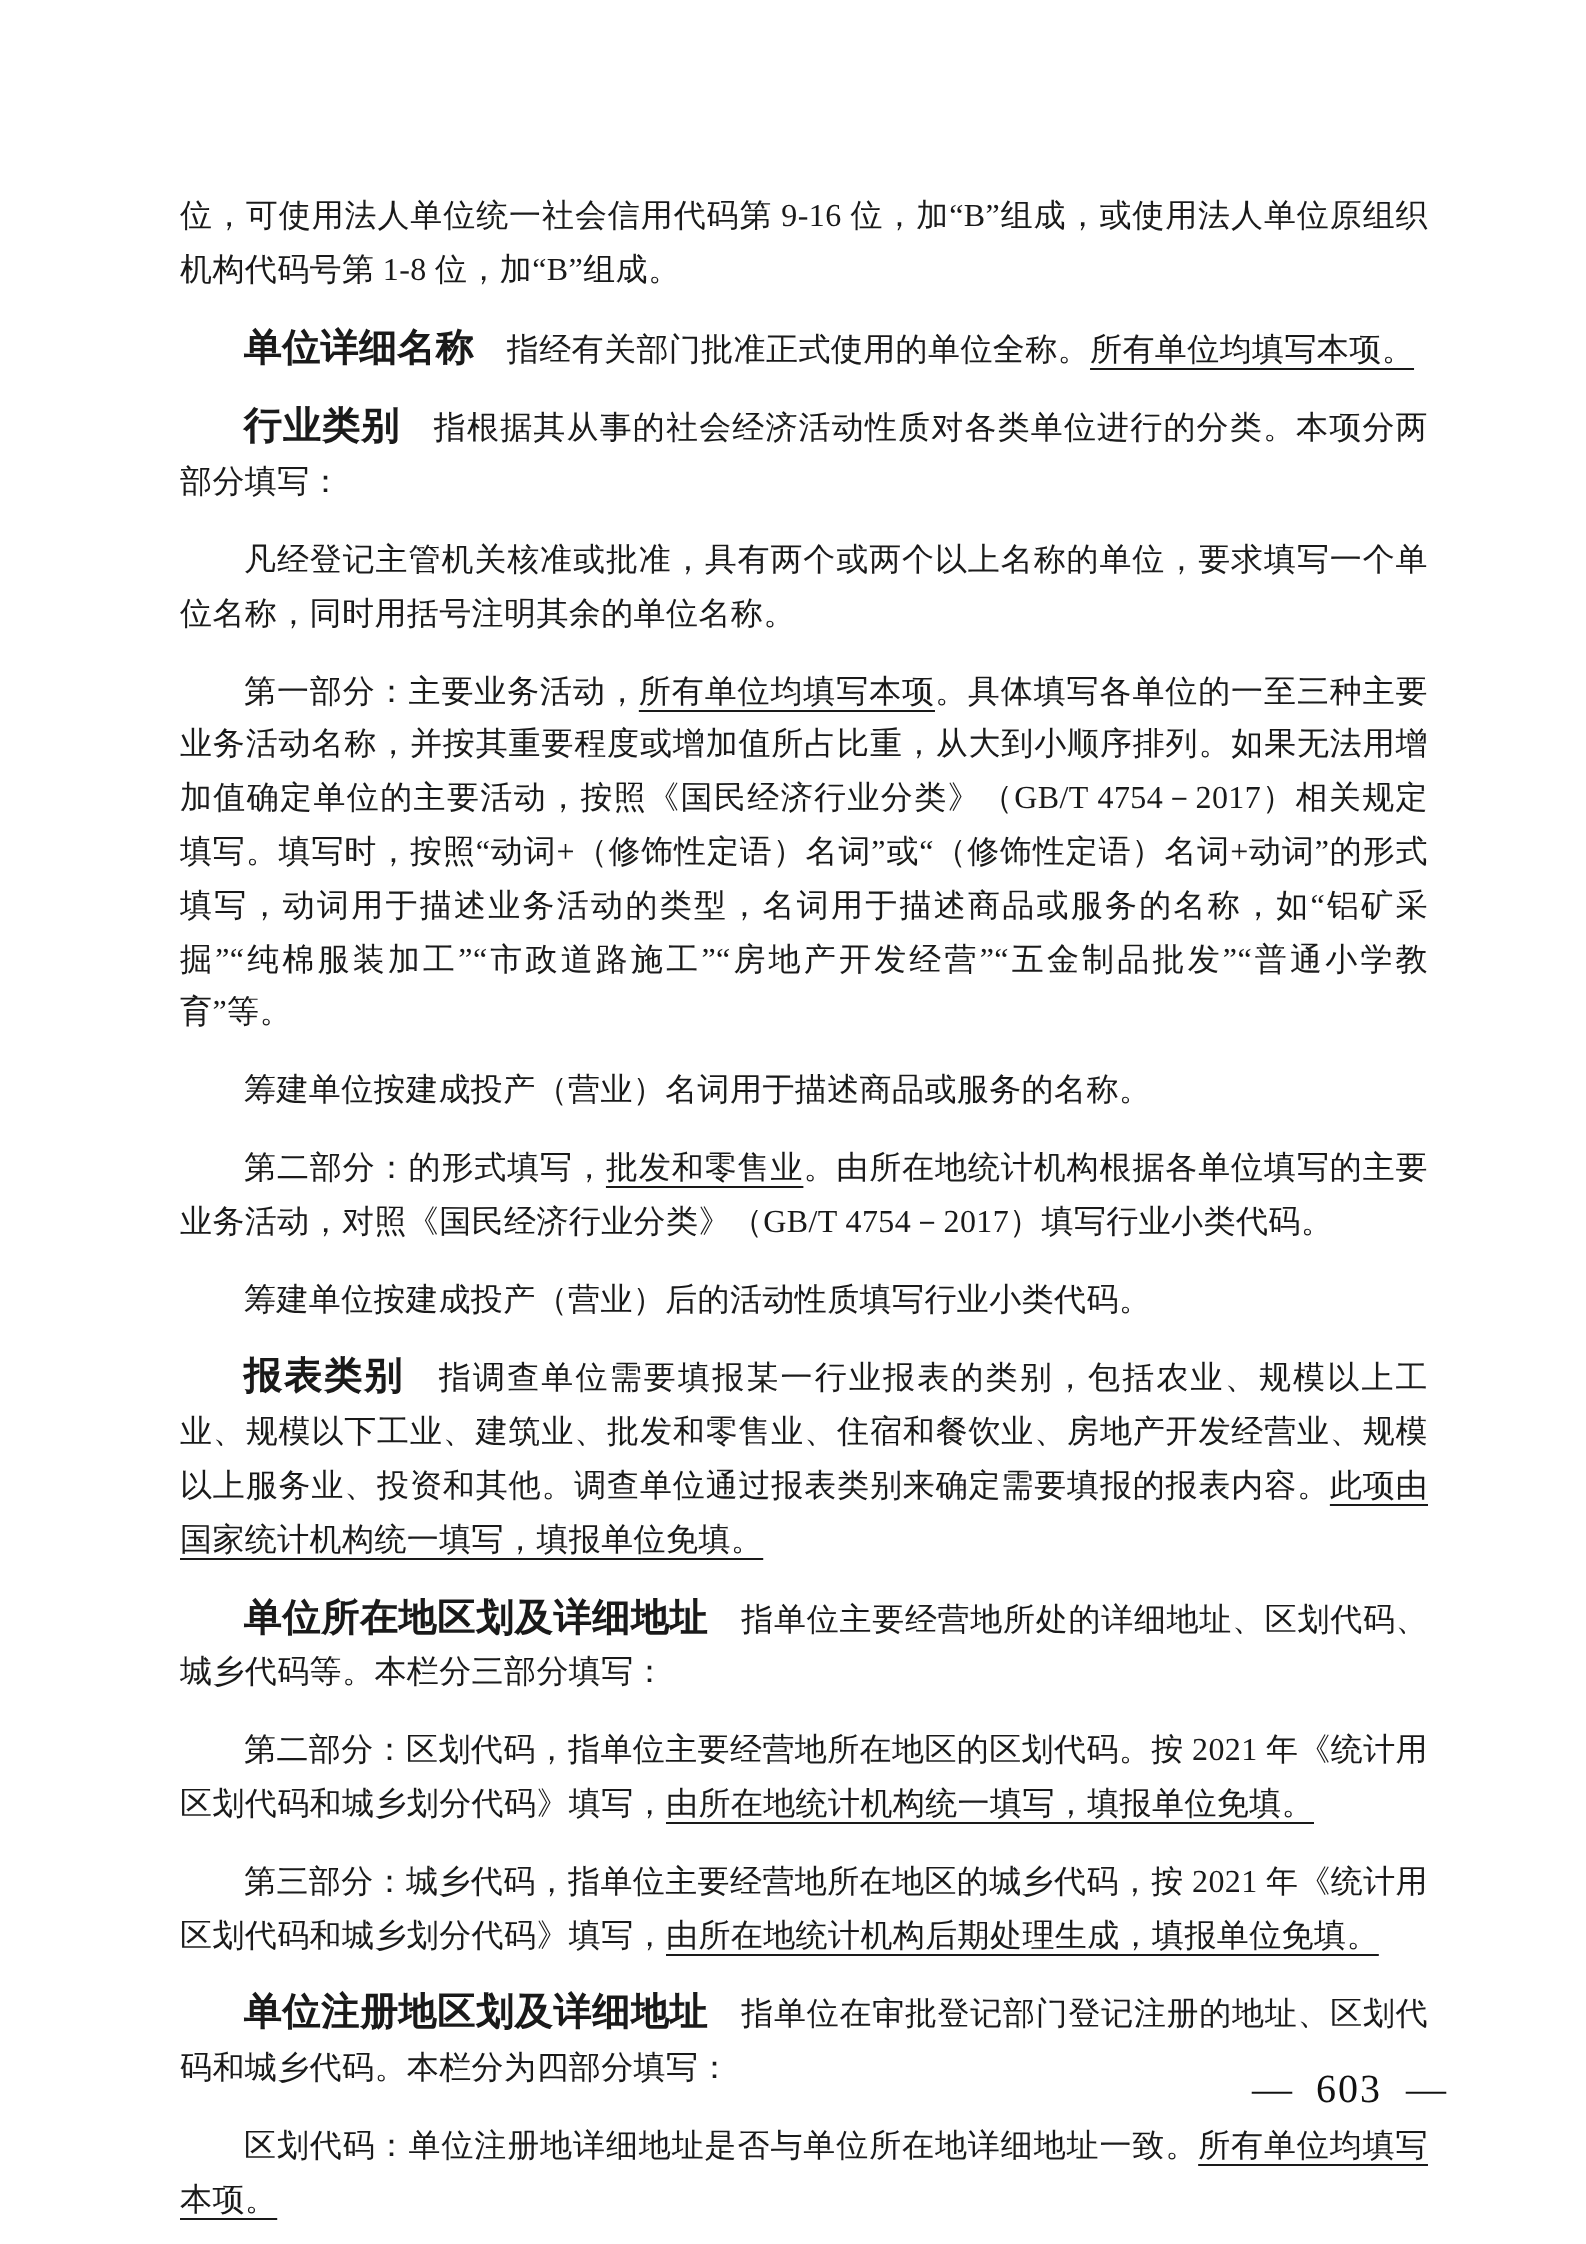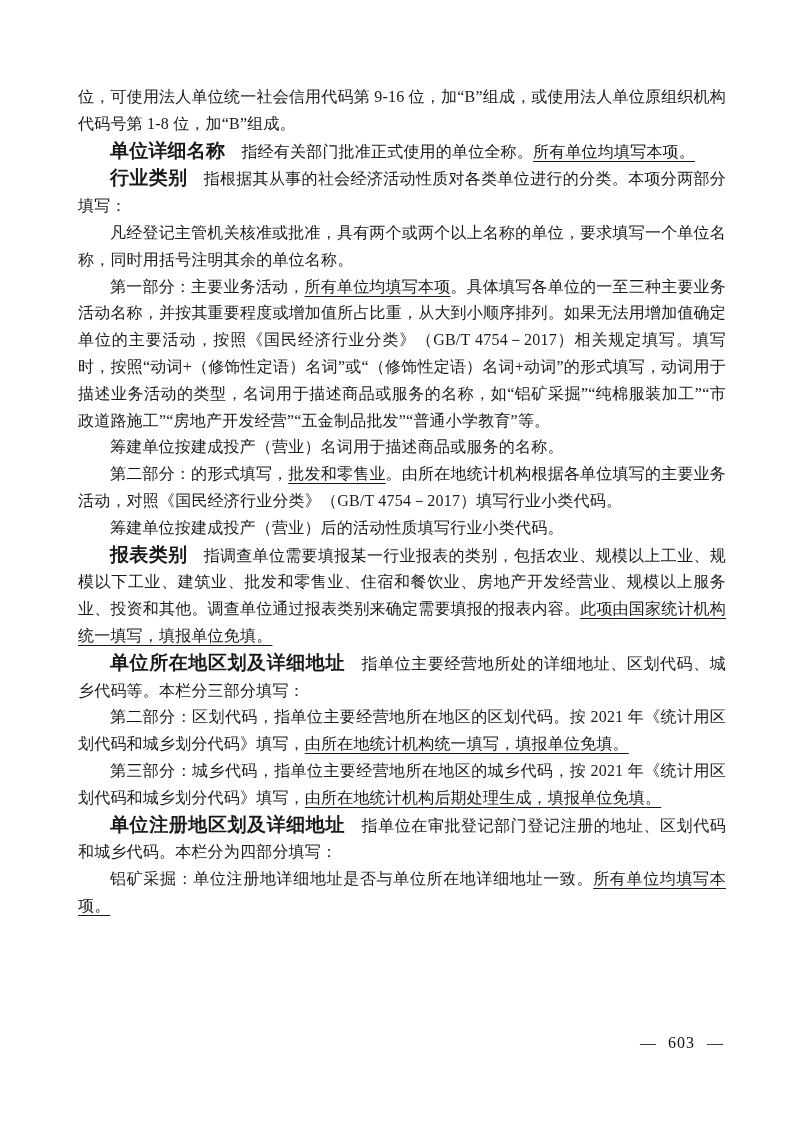--- a/index.html
+++ b/index.html
@@ -14,38 +14,38 @@
   .doc-body {
     position: absolute;
     left: 78px;
     top: 84px;
     width: 648px;
     font-size: 16px;
     line-height: 26.8px;
     text-align: justify;
     letter-spacing: 0.2px;
   }
-  .para { margin: 0; text-indent: 2em; }
+  .para { margin: 12px; text-indent: 2em; }
   .para.no-indent { text-indent: 0; }
   .seg { white-space: pre-wrap; }
   .seg.bold {
     font-weight: 700;
     font-family: "Liberation Sans", "DejaVu Sans", sans-serif;
     font-size: 19px;
   }
   .seg.u {
     text-decoration: underline;
     text-underline-offset: 4px;
     text-decoration-thickness: 1px;
   }
   .footer {
     position: absolute;
     top: 1034px;
     right: 70px;
-    font-size: 16px;
+    font-size: 20px;
     color: #111;
     margin-left: 28px;
   }
   .footer .num { margin: 0 12px; letter-spacing: 1px; }
 </style>
 </head>
 <body>
 
 <div class="doc-body">
 
@@ -70,17 +70,17 @@
 
   <p class="para"><span class="seg bold">单位所在地区划及详细地址</span><span class="seg">　指单位主要经营地所处的详细地址、区划代码、城乡代码等。本栏分三部分填写：</span></p>
 
 
   <p class="para"><span class="seg">第二部分：区划代码，指单位主要经营地所在地区的区划代码。按 2021 年《统计用区划代码和城乡划分代码》填写，</span><span class="seg u">由所在地统计机构统一填写，填报单位免填。</span></p>
 
   <p class="para"><span class="seg">第三部分：城乡代码，指单位主要经营地所在地区的城乡代码，按 2021 年《统计用区划代码和城乡划分代码》填写，</span><span class="seg u">由所在地统计机构后期处理生成，填报单位免填。</span></p>
 
   <p class="para"><span class="seg bold">单位注册地区划及详细地址</span><span class="seg">　指单位在审批登记部门登记注册的地址、区划代码和城乡代码。本栏分为四部分填写：</span></p>
 
-  <p class="para"><span class="seg">铝矿采掘：单位注册地详细地址是否与单位所在地详细地址一致。</span><span class="seg u">所有单位均填写本项。</span></p>
+  <p class="para"><span class="seg">区划代码：单位注册地详细地址是否与单位所在地详细地址一致。</span><span class="seg u">所有单位均填写本项。</span></p>
 
 </div>
 
 <div class="footer"><span class="dash">—</span><span class="num">603</span><span class="dash">—</span></div>
 
 </body></html>

